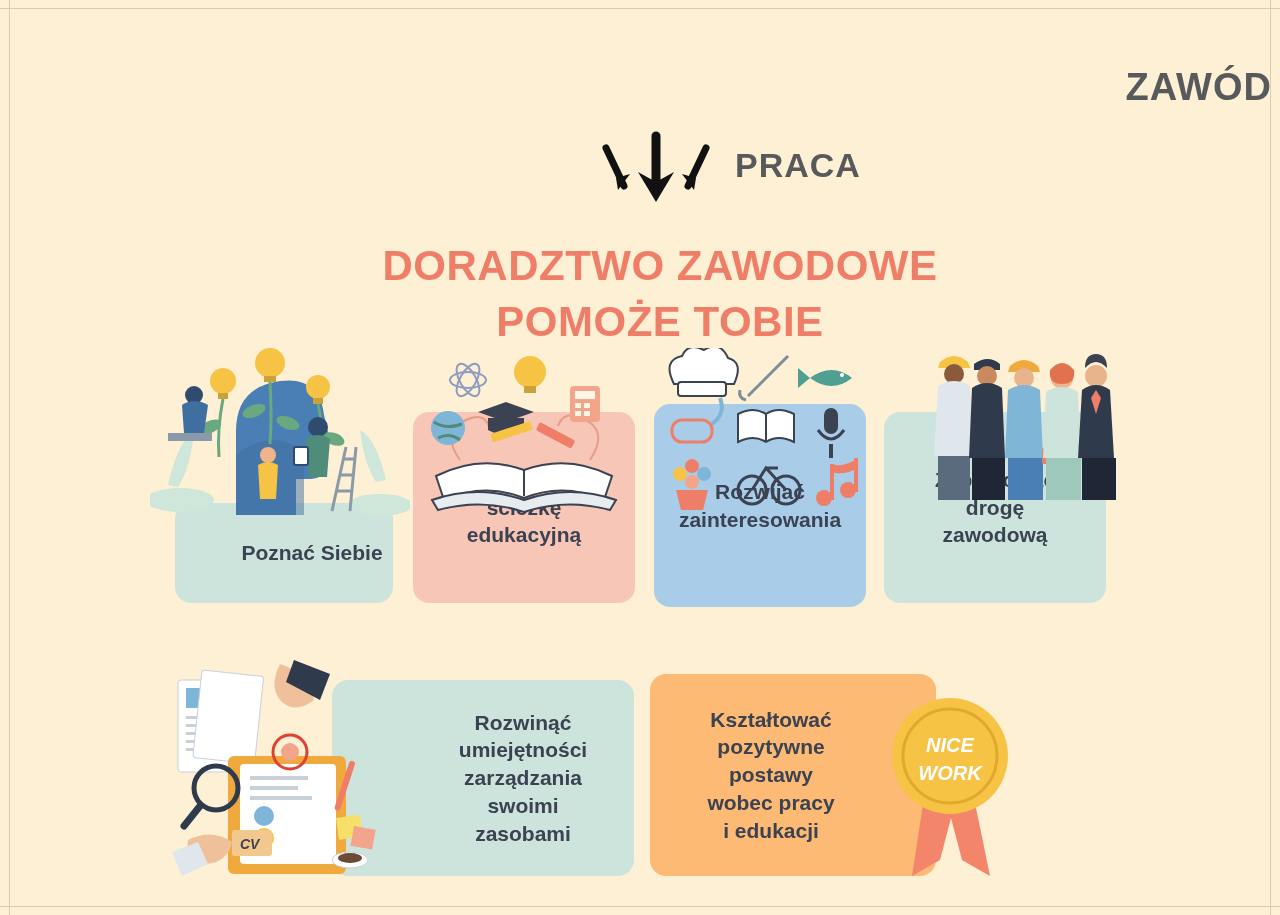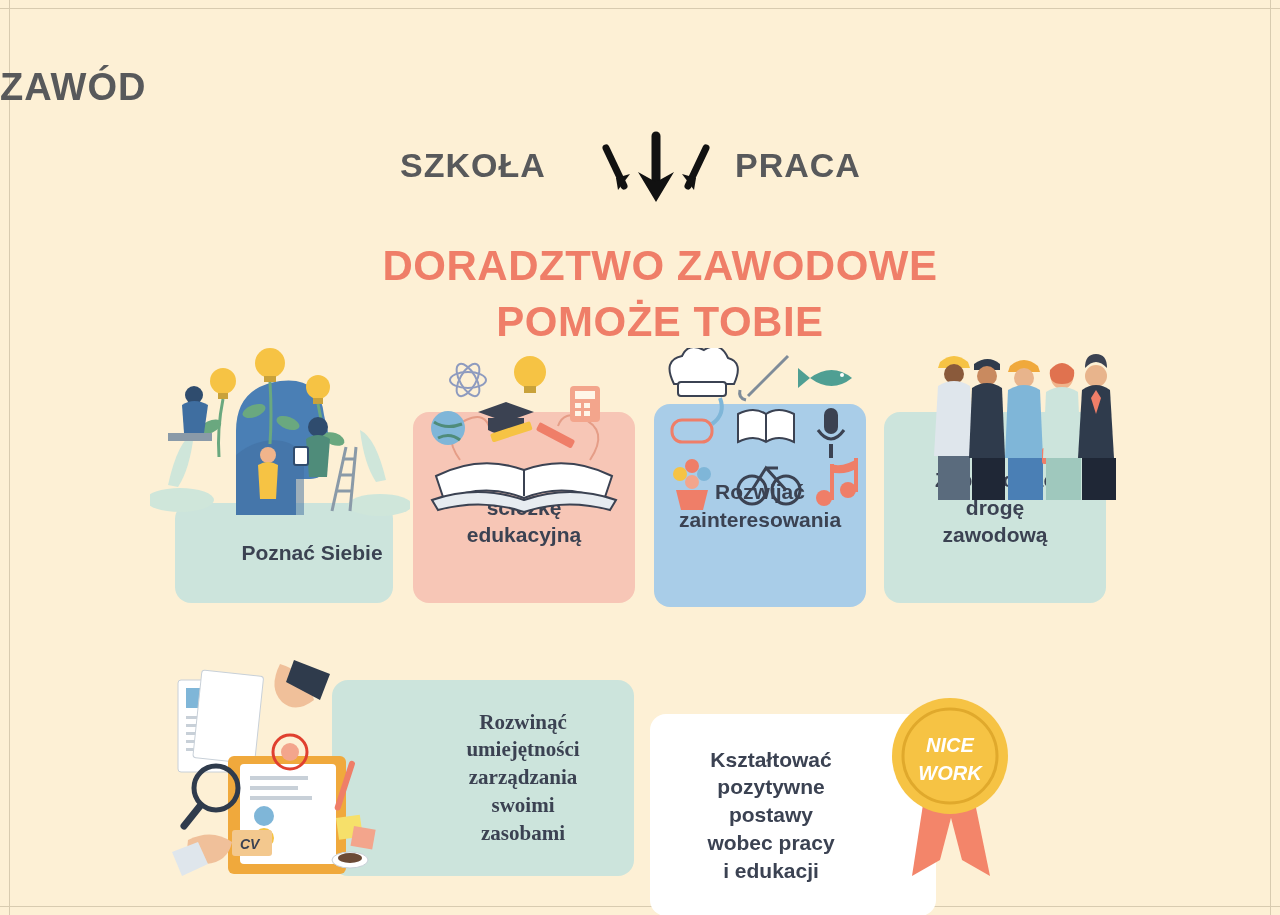--- a/index.html
+++ b/index.html
@@ -26,21 +26,21 @@
   .frame-right  { left: 1270px; top: 0;   width: 1px;    height: 915px; }
 
   
   .kw {
     position: absolute;
     color: #58595b;
     font-weight: bold;
     letter-spacing: 1px;
     white-space: nowrap;
   }
-  .kw-zawod  { left: 0; top: 66px; width: 1272px; text-align: left; font-size: 38px; }
+  .kw-zawod  { left: 0; top: 66px; width: 1272px; text-align: right; font-size: 38px; }
   .kw-szkola { left: 400px; top: 146px; font-size: 34px; }
   .kw-praca  { left: 735px; top: 146px; font-size: 34px; }
 
   .arrows {
     position: absolute;
     left: 586px;
     top: 128px;
     width: 140px;
     height: 85px;
   }
@@ -76,24 +76,24 @@
     padding: 0 10px;
     position: relative;
     z-index: 3;
   }
 
   .c1 { left: 175px; top: 503px;  width: 218px; height: 100px; background: #cce4dc; font-size: 21px; padding-left: 20px; }
   .c2 { left: 413px; top: 412px;  width: 222px; height: 191px; background: #f7c6b6; font-size: 21px; }
   .c3 { left: 654px; top: 404px;  width: 212px; height: 203px; background: #a9cde8; font-size: 21px; }
   .c4 { left: 884px; top: 412px;  width: 222px; height: 191px; background: #cce4dc; font-size: 21px; }
   .c5 { left: 332px; top: 680px;  width: 302px; height: 196px; background: #cce4dc; font-size: 21px; }
-  .c6 { left: 650px; top: 674px;  width: 286px; height: 202px; background: #ffffff; font-size: 21px; margin-top: 40px; }
+  .c6 { left: 650px; top: 674px;  width: 286px; height: 202px; background: #fdba74; font-size: 21px; }
 
   .c1 .card-label { transform: translateX(18px); }
-  .c5 .card-label { transform: translateX(40px); font-family: Liberation Serif, serif; }
+  .c5 .card-label { transform: translateX(40px); }
   .c6 .card-label { transform: translateX(-22px); }
 
   
   .art { position: absolute; z-index: 4; font-style: italic; }
   .art1 { left: 150px; top: 335px; width: 260px; height: 195px; }
   .art2 { left: 420px; top: 350px; width: 210px; height: 165px; }
   .art3 { left: 660px; top: 348px; width: 205px; height: 170px; }
   .art4 { left: 930px; top: 340px; width: 190px; height: 165px; }
   .art5 { left: 168px; top: 660px; width: 260px; height: 225px; }
   .art6 { left: 878px; top: 690px; width: 145px; height: 190px; }
@@ -102,21 +102,20 @@
 <body>
 
 <div class="page">
 
   <div class="frame-line frame-top"></div>
   <div class="frame-line frame-bottom"></div>
   <div class="frame-line frame-left"></div>
   <div class="frame-line frame-right"></div>
 
   <div class="kw kw-zawod">ZAWÓD</div>
-  <div class="kw kw-szkola">SZKOŁA</div>
   <div class="kw kw-praca">PRACA</div>
 
   <div class="arrows">
     <svg viewBox="0 0 140 85" width="140" height="85">
       <g stroke="#111" stroke-width="7" fill="none" stroke-linecap="round">
         <path d="M20 20 L38 58"></path>
         <path d="M120 20 L102 58"></path>
       </g>
       <path d="M32 62 L44 46 L30 50 Z" fill="#111"></path>
       <path d="M108 62 L96 46 L110 50 Z" fill="#111"></path>

